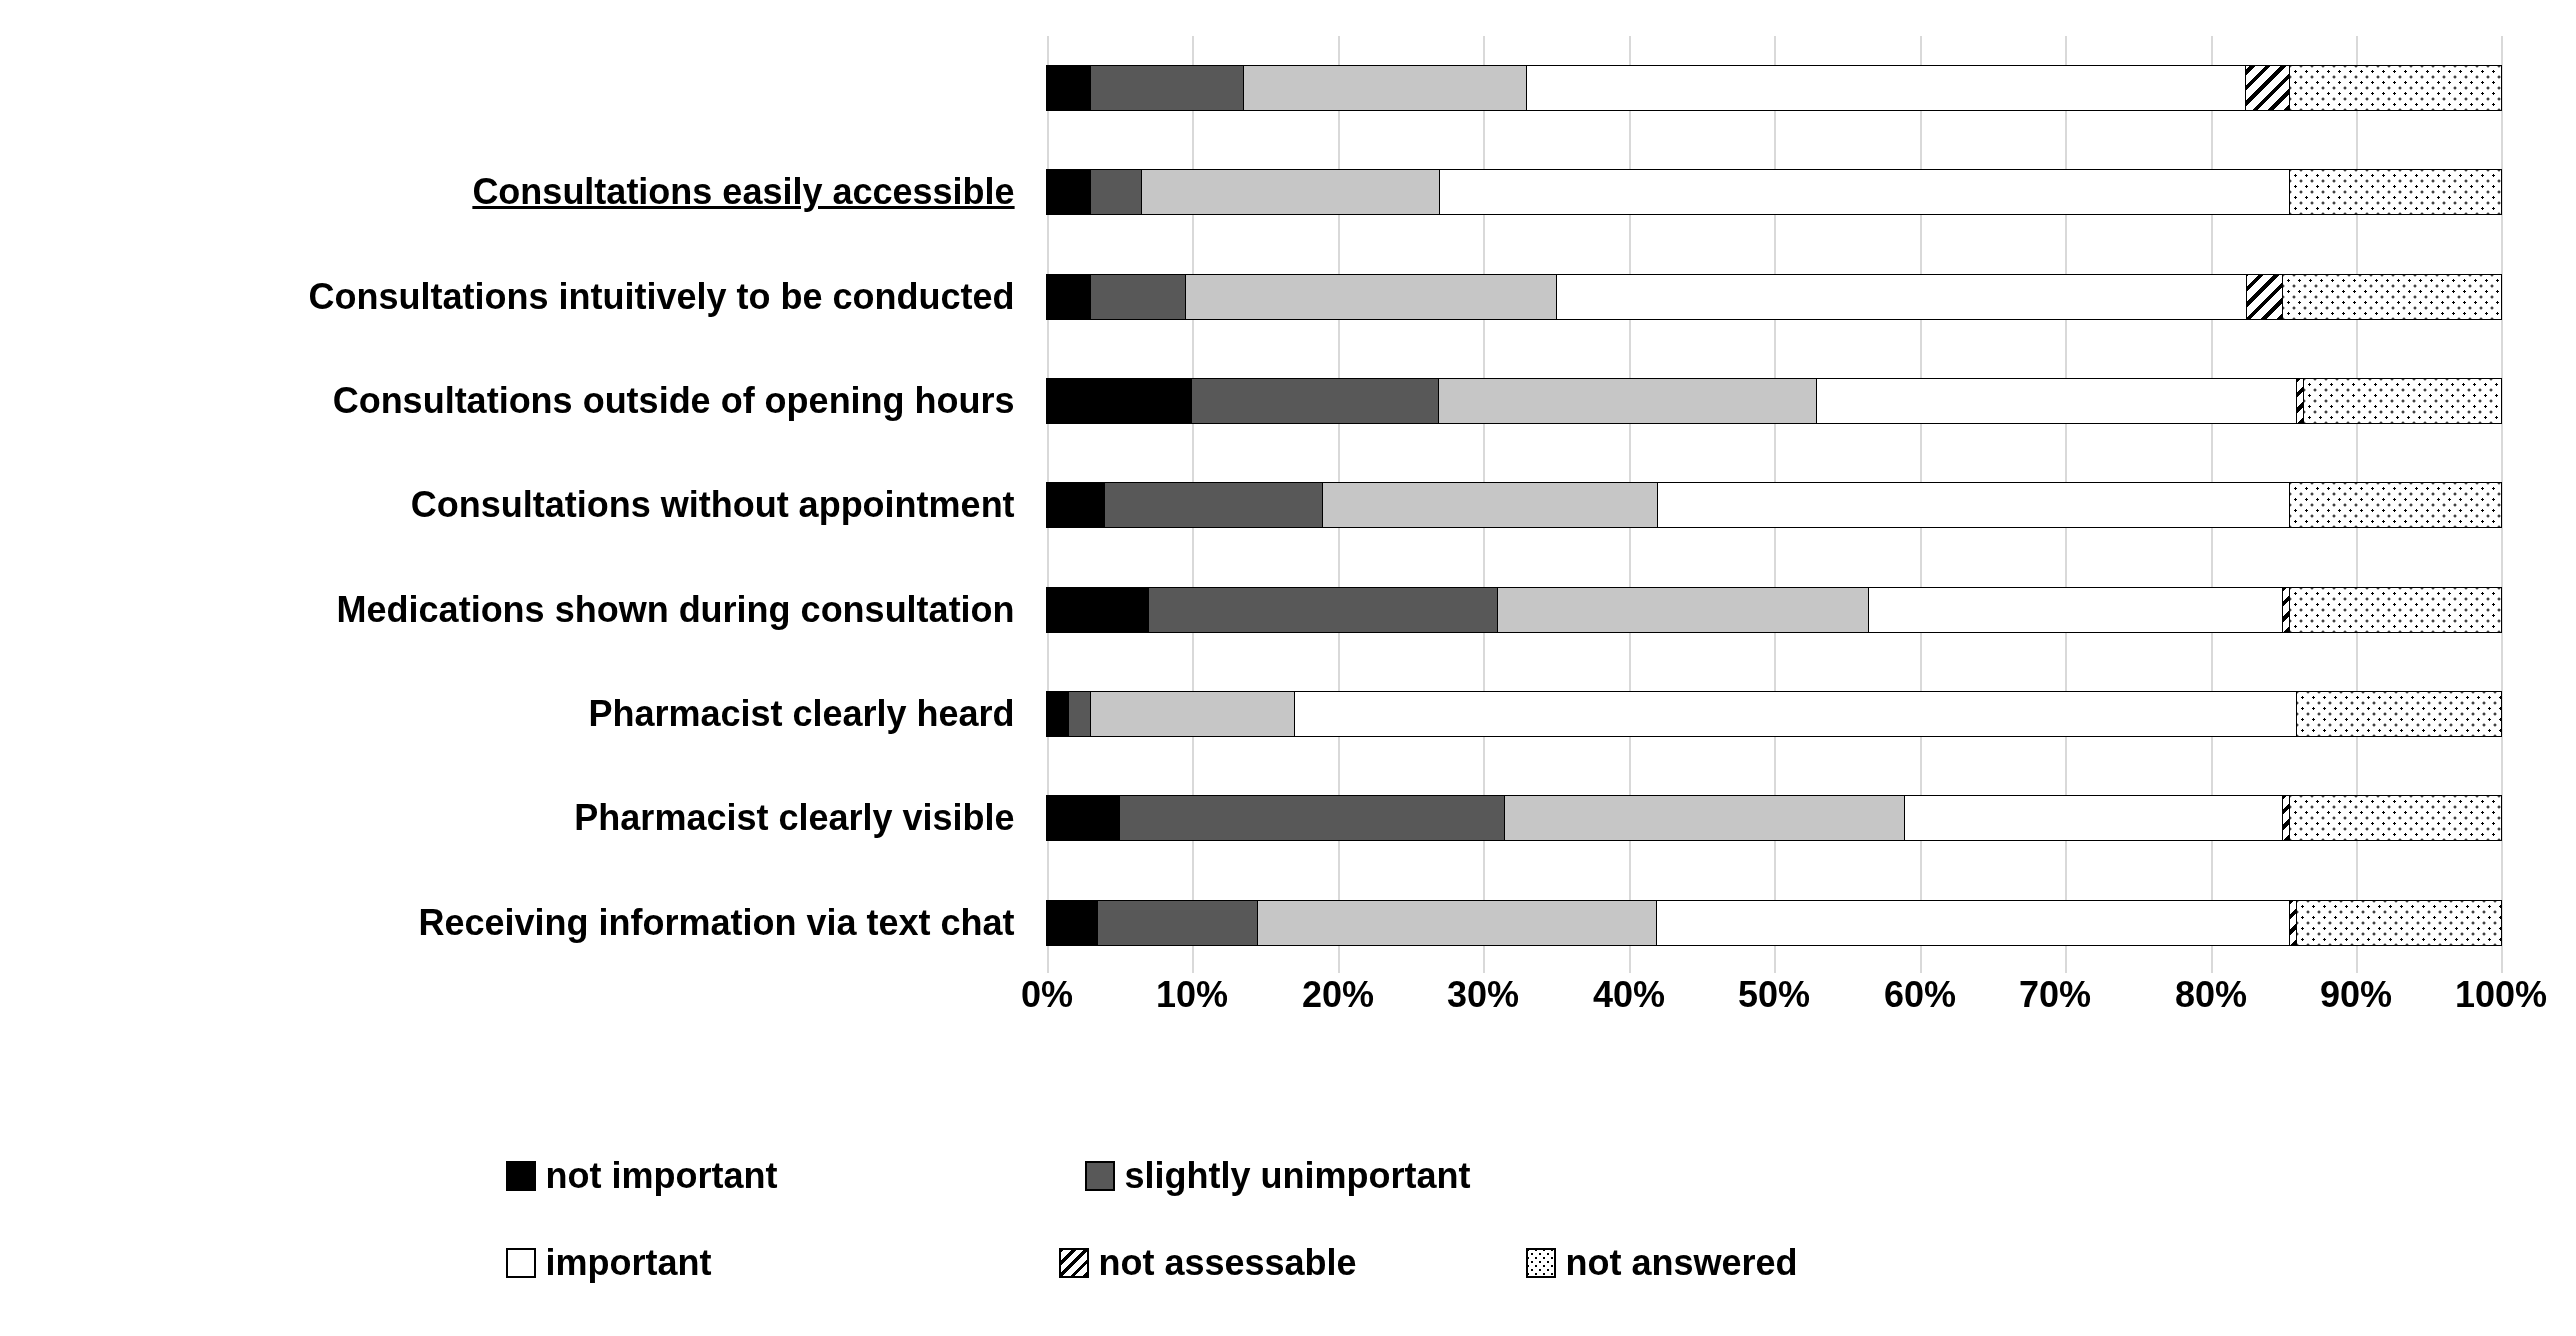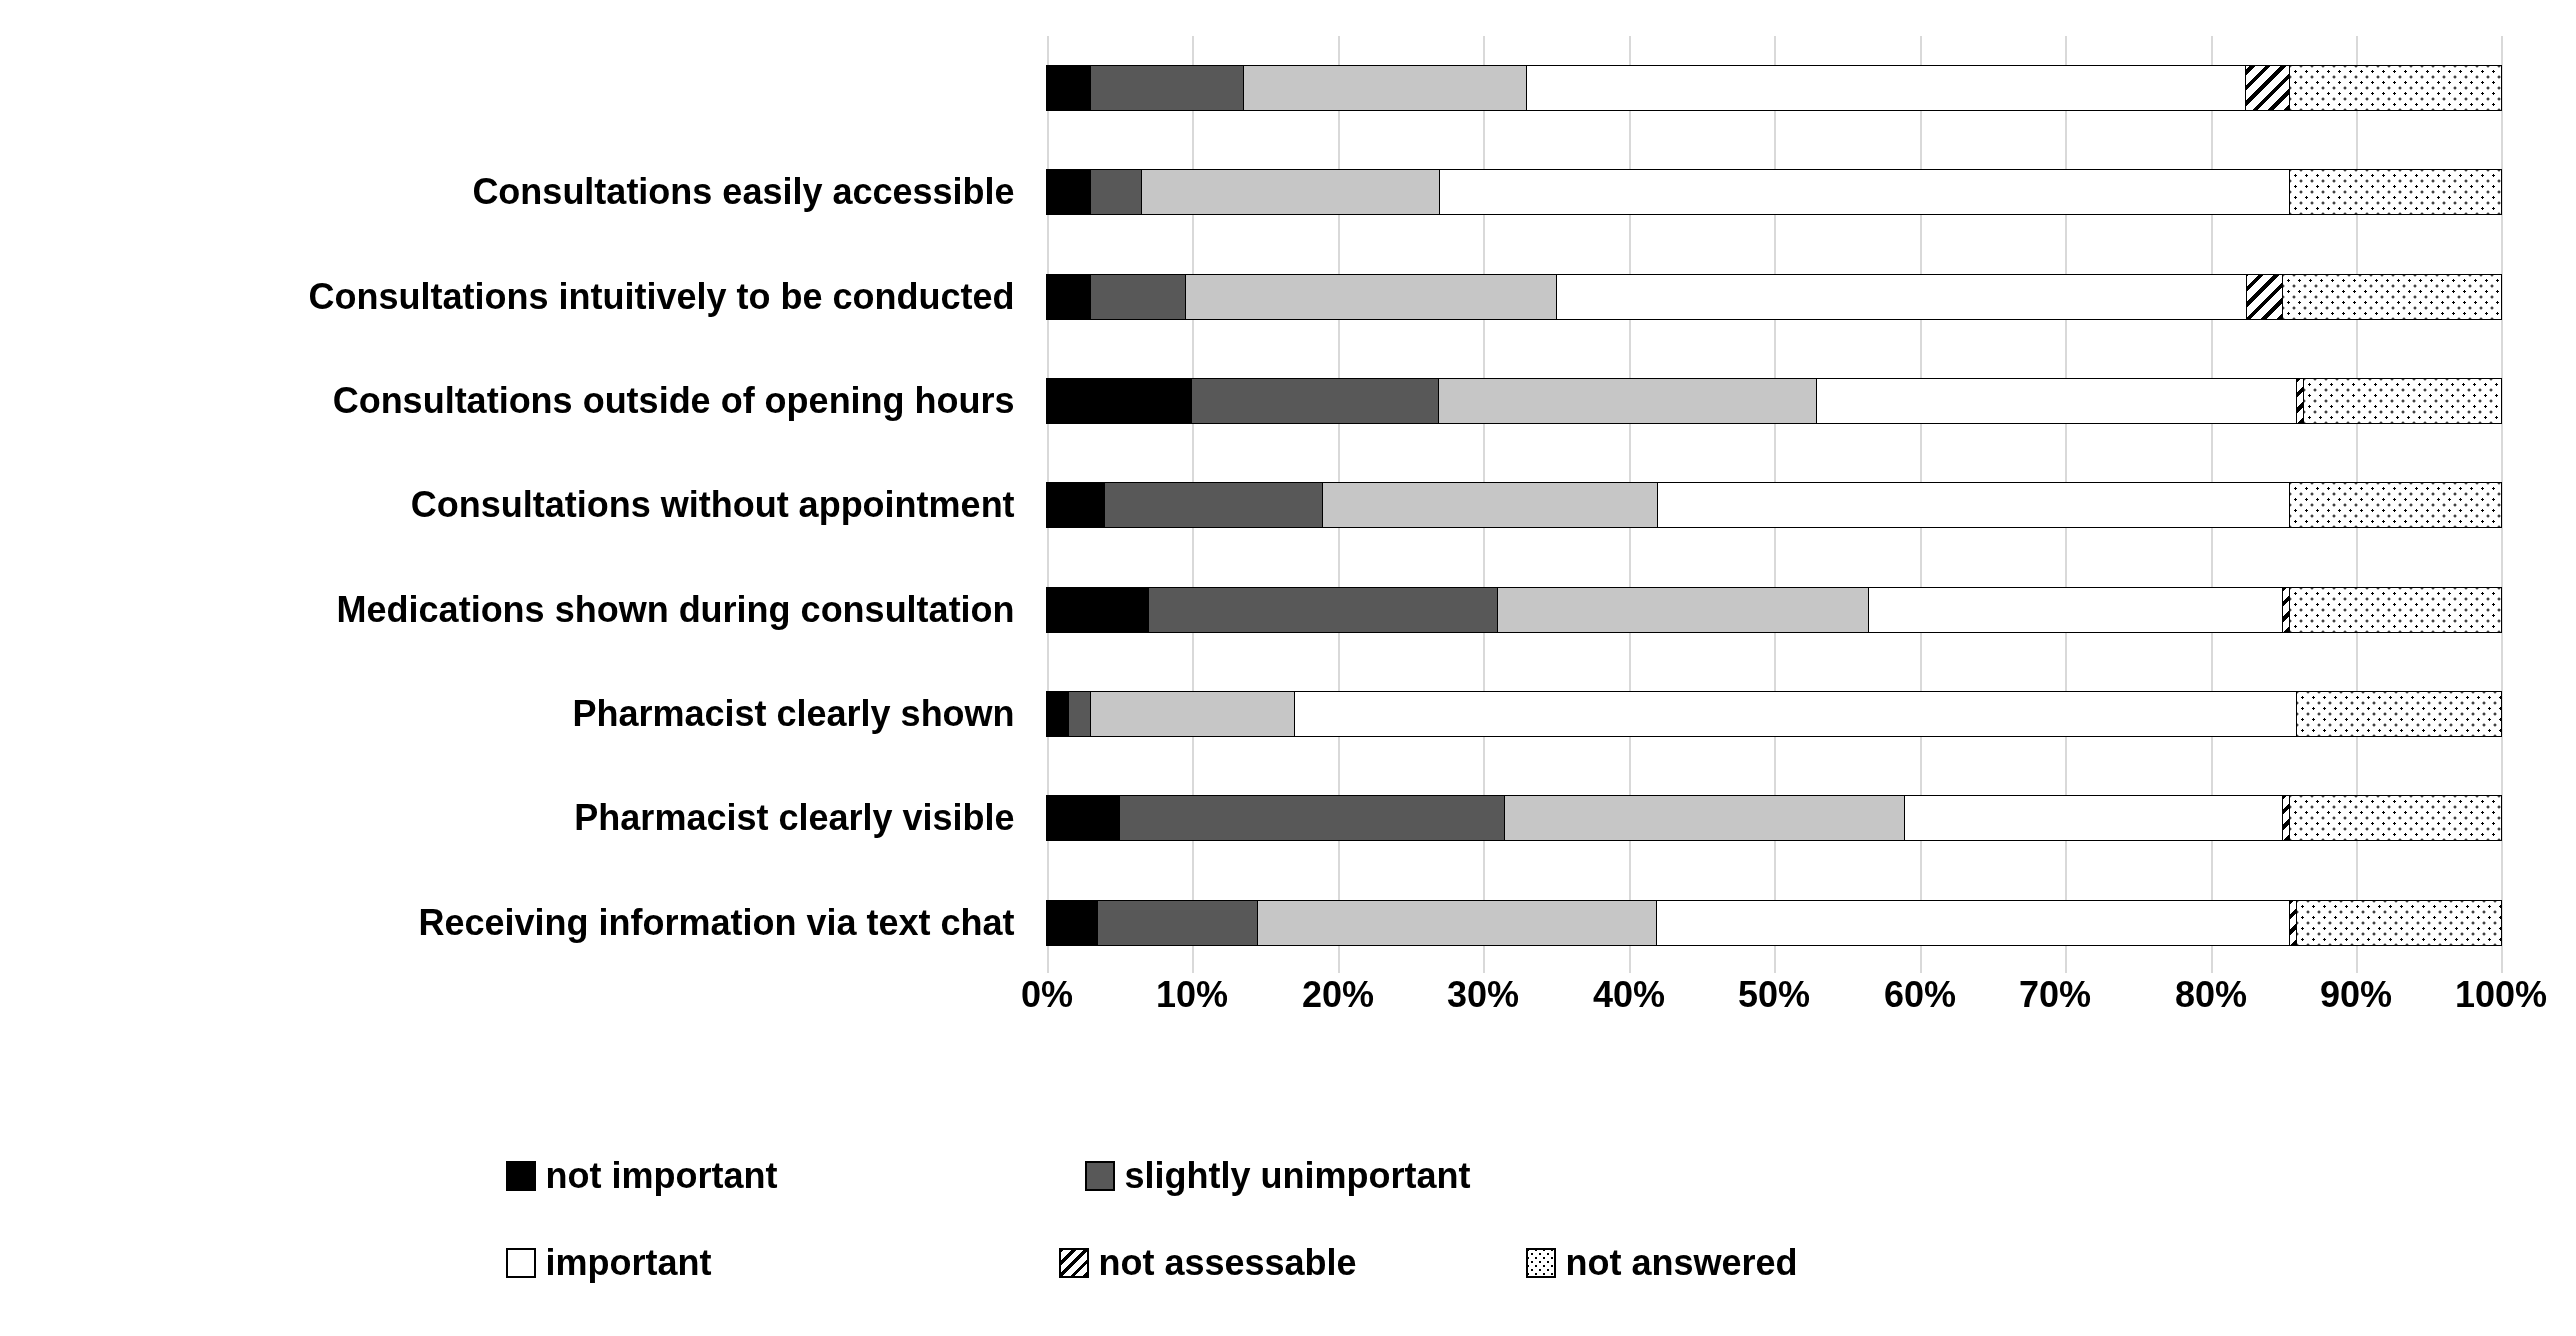--- a/index.html
+++ b/index.html
@@ -186,26 +186,26 @@
     font-size: 36px;
     font-weight: bold;
   }
 </style>
 </head>
 <body>
 
 <div id="chart-root">
 
   <div class="cat-labels">
-      <div class="cat-label" style="top: 104px;">Consultations easily accessible</div>
+      <div class="cat-label" style="top: 104px; text-decoration: underline;">Consultations easily accessible</div>
       <div class="cat-label" style="top: 209px;">Consultations intuitively to be conducted</div>
       <div class="cat-label" style="top: 313px;">Consultations outside of opening hours</div>
       <div class="cat-label" style="top: 417px;">Consultations without appointment</div>
       <div class="cat-label" style="top: 522px;">Medications shown during consultation</div>
-      <div class="cat-label" style="top: 626px;">Pharmacist clearly shown</div>
+      <div class="cat-label" style="top: 626px;">Pharmacist clearly heard</div>
       <div class="cat-label" style="top: 730px;">Pharmacist clearly visible</div>
       <div class="cat-label" style="top: 835px;">Receiving information via text chat</div>
     </div>
 
   <div class="plot-area">
     <div class="gridlines">
         <div class="gridline zero" style="left: 0px;"></div>
         <div class="gridline" style="left: 145px;"></div>
         <div class="gridline" style="left: 291px;"></div>
         <div class="gridline" style="left: 436px;"></div>

